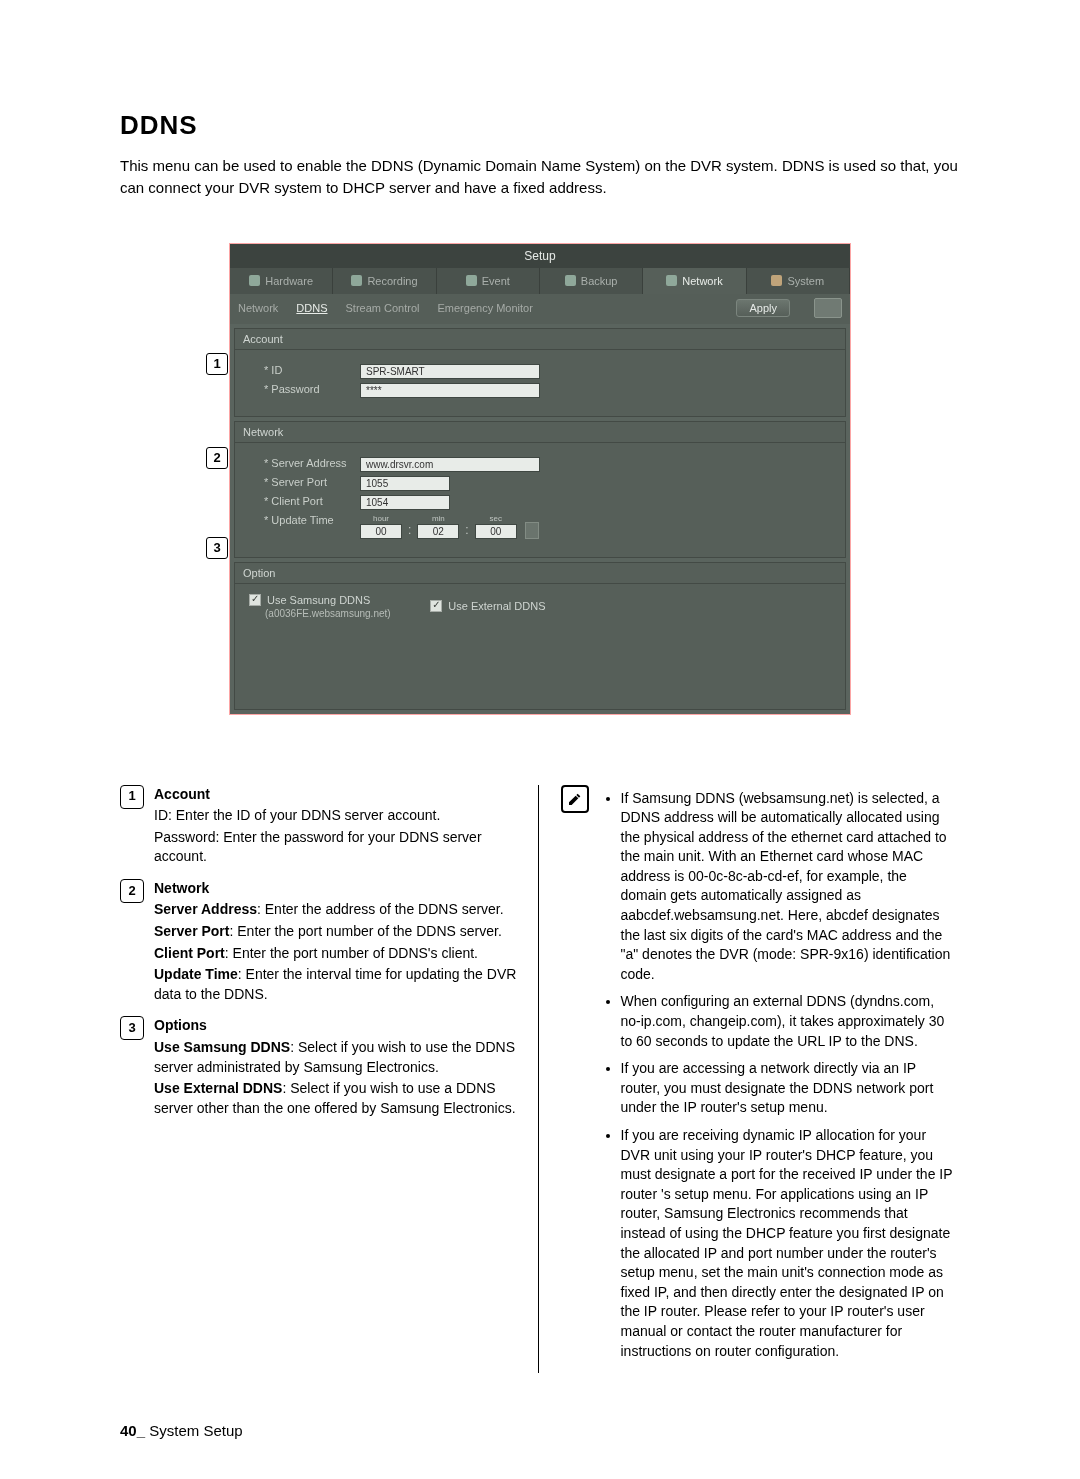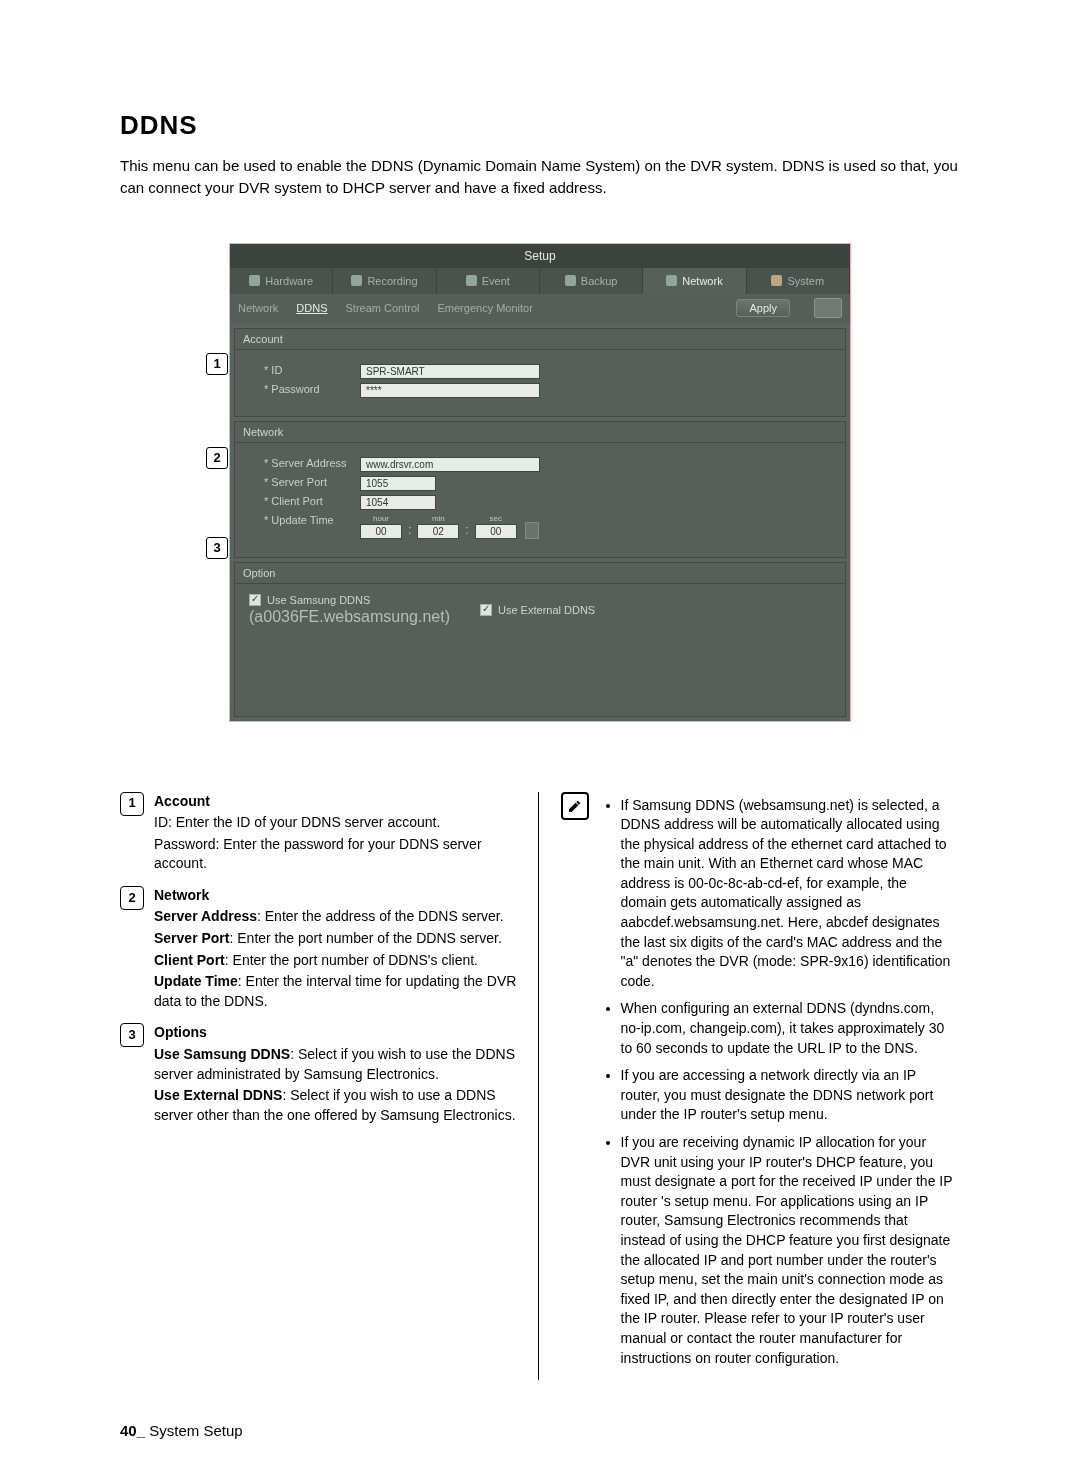--- a/index.html
+++ b/index.html
@@ -21,32 +21,32 @@
   .subRow .sub.active{color:#e8ece8;text-decoration:underline}
   .applyBtn{margin-left:auto;background:linear-gradient(#6c766f,#565f59);border:1px solid #7b857e;border-radius:3px;padding:2px 12px;color:#e6eae7;font-size:11px}
   .kbd{width:26px;height:18px;background:#707a73;border:1px solid #8a948c;border-radius:2px;margin-left:6px;display:inline-block}
 
   .sec{border:1px solid #434a45;margin:4px;background:#565f59}
   .secHdr{padding:4px 8px;color:#cfd5d1;border-bottom:1px solid #434a45;font-size:11px}
   .secBody{padding:10px 14px 14px 14px}
   .row{display:flex;align-items:flex-start;margin:4px 15px}
   .lbl{width:96px;color:#c9cfca}
   .inp{background:#e8ece8;color:#333;border:1px solid #3f4742;padding:1px 5px;font-size:10px;width:180px;height:15px;display:inline-block;box-sizing:border-box}
-  .inp.short{width:76px}
+  .inp.short{width:90px}
   .inp.tiny{width:42px;text-align:center}
   .timeGrp{display:flex;align-items:flex-end;gap:6px}
   .tcol{display:flex;flex-direction:column;align-items:center;gap:1px}
   .thd{font-size:8px;color:#c0c6c2}
   .colon{color:#c0c6c2;font-size:12px;padding-bottom:2px}
   .stepper{width:12px;height:15px;background:#6a746d;border:1px solid #828c84;display:inline-block;margin-left:2px}
   .chkRow{display:flex;align-items:center;gap:6px;margin-right:30px}
   .chk{width:10px;height:10px;border:1px solid #a6aca7;background:#dfe4df;position:relative}
   .chk .mark{position:absolute;left:1px;top:-2px;font-size:10px;color:#3a3f3b}
   .optBody{display:flex;padding:10px 14px 10px 14px}
-  .samsungNote{font-size:16px;color:#b7bdb8;margin-top:2px}
+  .samsungNote{font-size:10px;color:#b7bdb8;margin-left:16px;margin-top:2px}
 
   
   .calloutNum{position:absolute;width:20px;height:20px;border:1px solid #000;border-radius:3px;background:#fff;color:#000;font-size:13px;font-weight:bold;display:flex;align-items:center;justify-content:center}
   .shotOuter{position:relative}
 
   
   .lowCols{display:flex;gap:22px}
   .colL,.colR{flex:1;font-size:14px;line-height:1.4}
   .colL{border-right:1px solid #000;padding-right:18px}
   .entry{display:flex;gap:10px;margin-bottom:10px}

